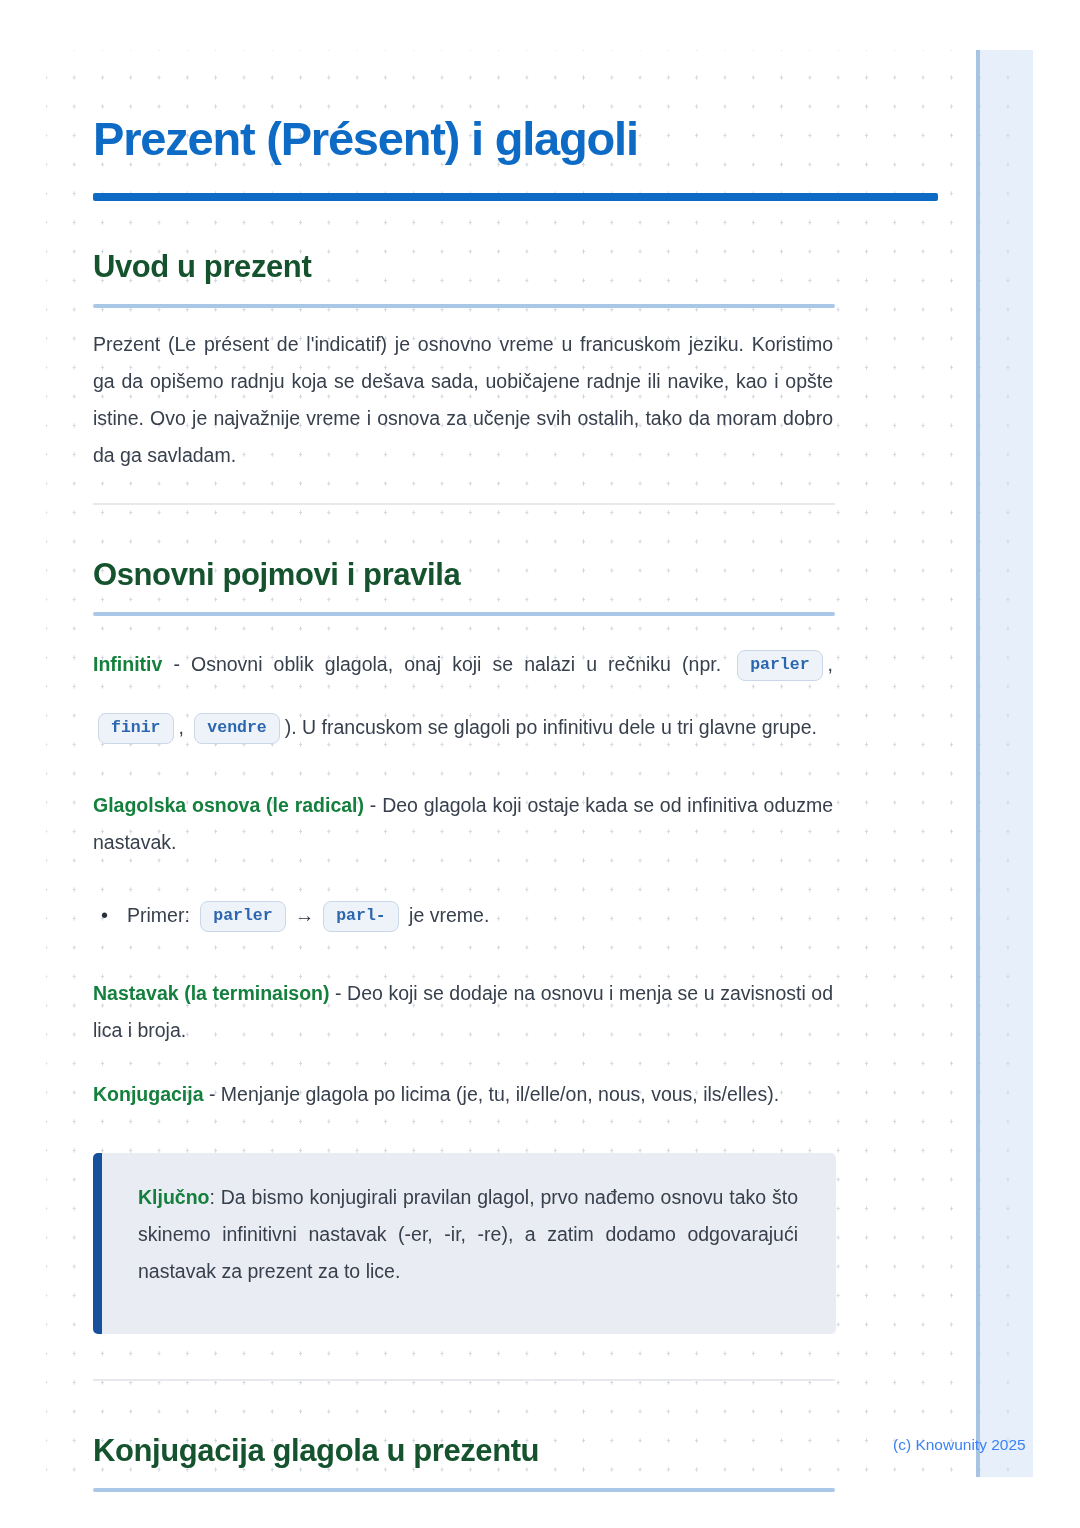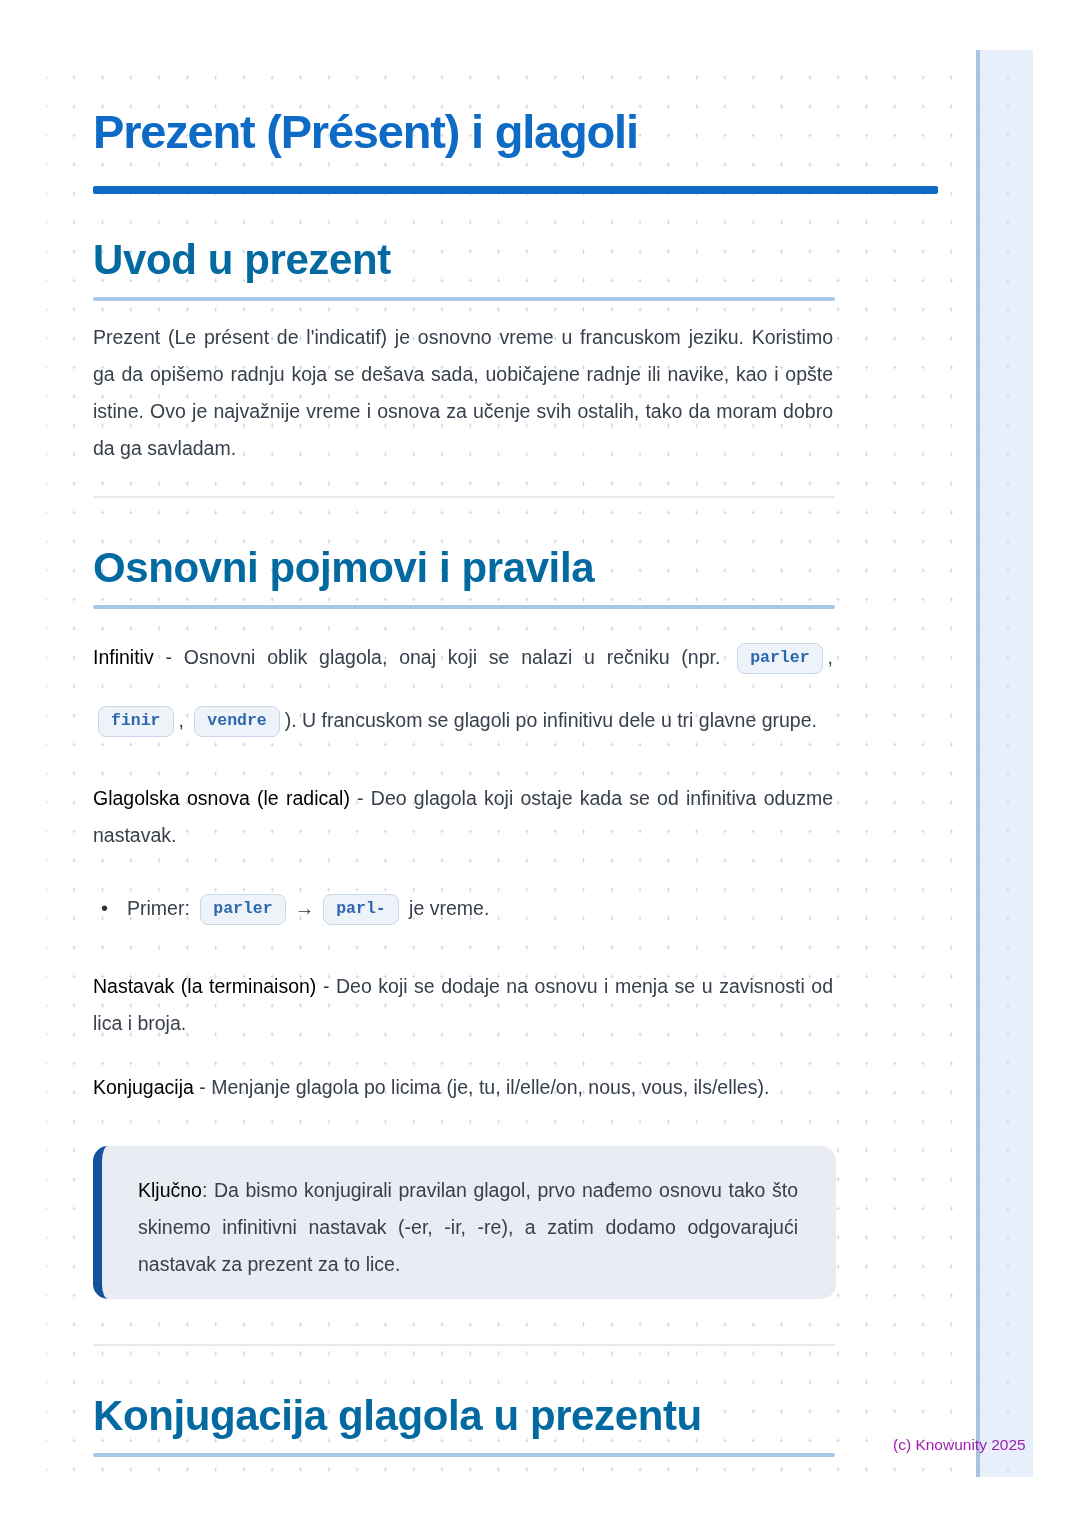--- a/index.html
+++ b/index.html
@@ -20,50 +20,50 @@
     background-position:14px 13px;
   }
   
   .side-band {
     position:absolute; left:976px; top:50px;
     width:53px; height:1427px;
     background:rgba(201,221,243,0.45);
     border-left:4px solid #a9c3e2;
   }
   .content {
-    position:absolute; left:93px; top:8px; width:845px;
+    position:absolute; left:93px; top:15px; width:845px;
     z-index:2;
   }
   .page-title {
     margin:95px 0 0 0;
     font-size:47px; line-height:58px;
     font-weight:800; letter-spacing:-1.2px;
     color:#0d6bc5;
   }
   .rule-thick {
     margin-top:25px; width:845px; height:8px;
     background:#0d6bc5; border-radius:2px;
   }
   .section-title {
     margin:46px 0 0 0;
-    font-size:42px; line-height:40px;
+    font-size:31px; line-height:40px;
     font-weight:800; letter-spacing:-0.4px;
-    color:#0369a1;
+    color:#14532d;
   }
   .rule-light {
     margin-top:17px; width:742px; height:4px;
     background:#a9c7e7; border-radius:2px;
   }
   .para {
     margin:18px 0 0 0; width:740px;
     font-size:19.5px; line-height:37px;
     text-align:justify;
   }
   .gap { margin-top:27px; }
-  .term { font-weight:400; color:#000000; }
+  .term { font-weight:700; color:#15803d; }
   .divider {
     margin-top:29px; width:742px; height:2px;
     background:#e7e9ec;
   }
   .chip {
     display:inline-block;
     font-family:"Liberation Mono","DejaVu Sans Mono",monospace;
     font-size:16.5px; font-weight:700; line-height:20px;
     color:#2b66ae;
     background:#eef3f9;
@@ -78,28 +78,28 @@
   .list-item {
     margin:24px 0 0 0; width:740px;
     padding-left:8px;
     font-size:19.5px; line-height:38px;
   }
   .bullet { display:inline-block; width:26px; color:#2a313c; font-size:20px; }
   .callout {
     margin-top:40px; width:660px;
     background:#e9edf3;
     border-left:9px solid #15519c;
-    border-radius:15px;
-    padding:26px 38px 16px 36px;
+    border-radius:5px;
+    padding:26px 38px 44px 36px;
     font-size:19.5px; line-height:37px;
     text-align:justify;
   }
   .footer {
     position:absolute; left:893px; top:1436px;
-    font-size:15.5px; color:#a21caf;
+    font-size:15.5px; color:#3b82f6;
     z-index:3; white-space:nowrap;
   }
 </style>
 </head>
 <body>
 
 <div class="paper"></div>
 <div class="side-band"></div>
 
 <div class="content">

